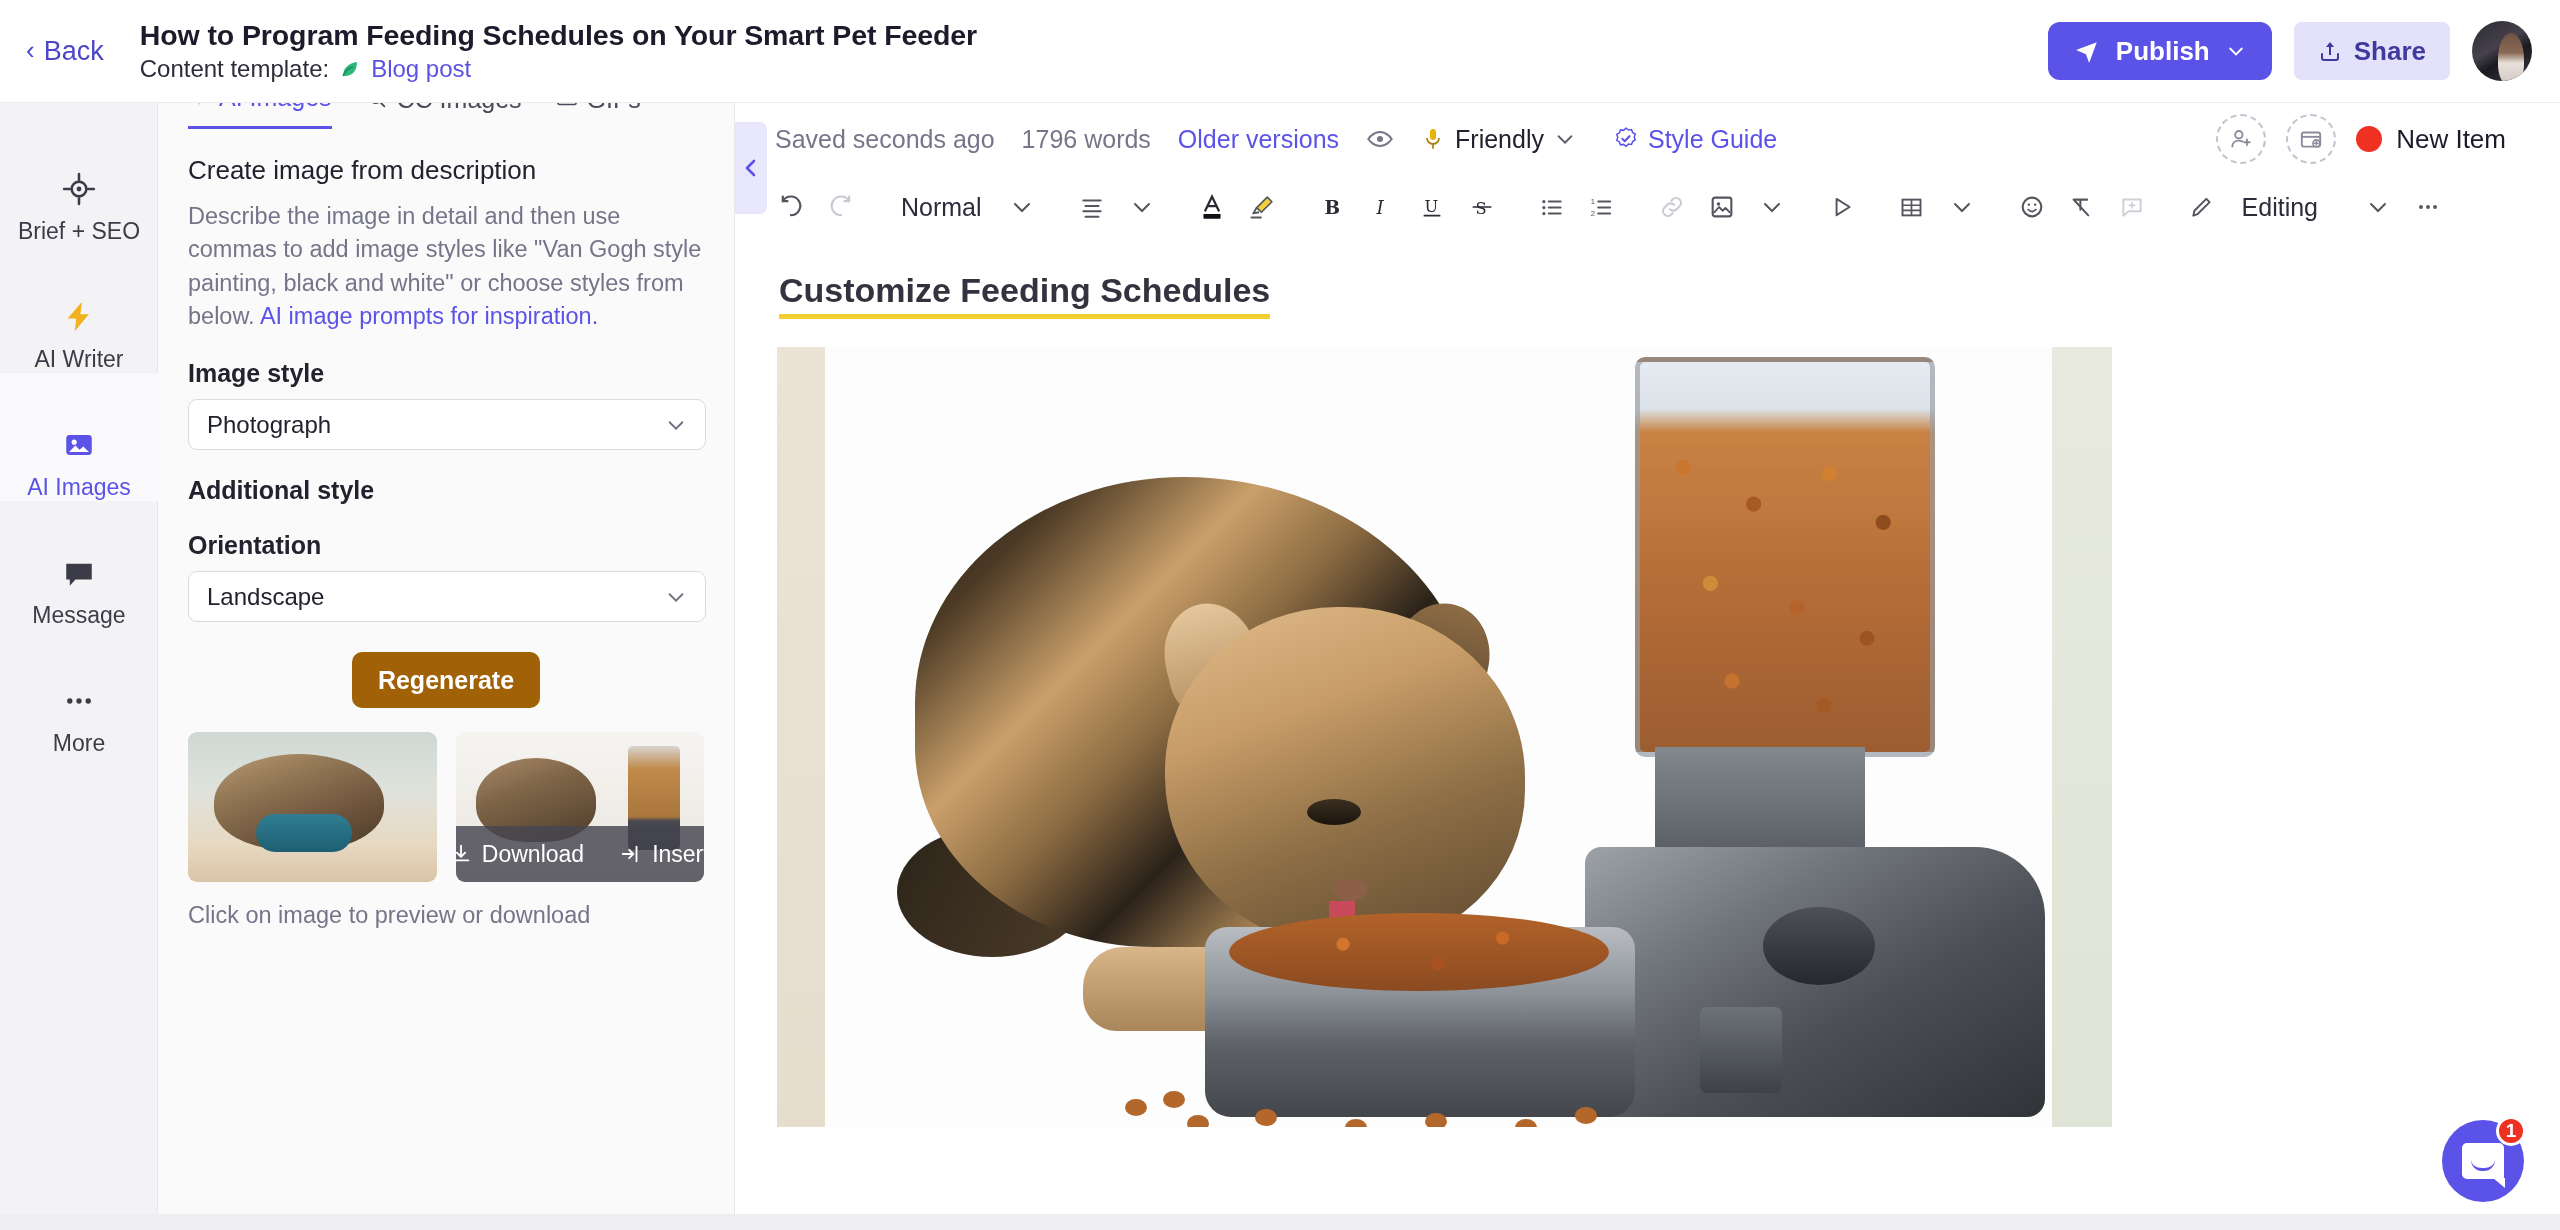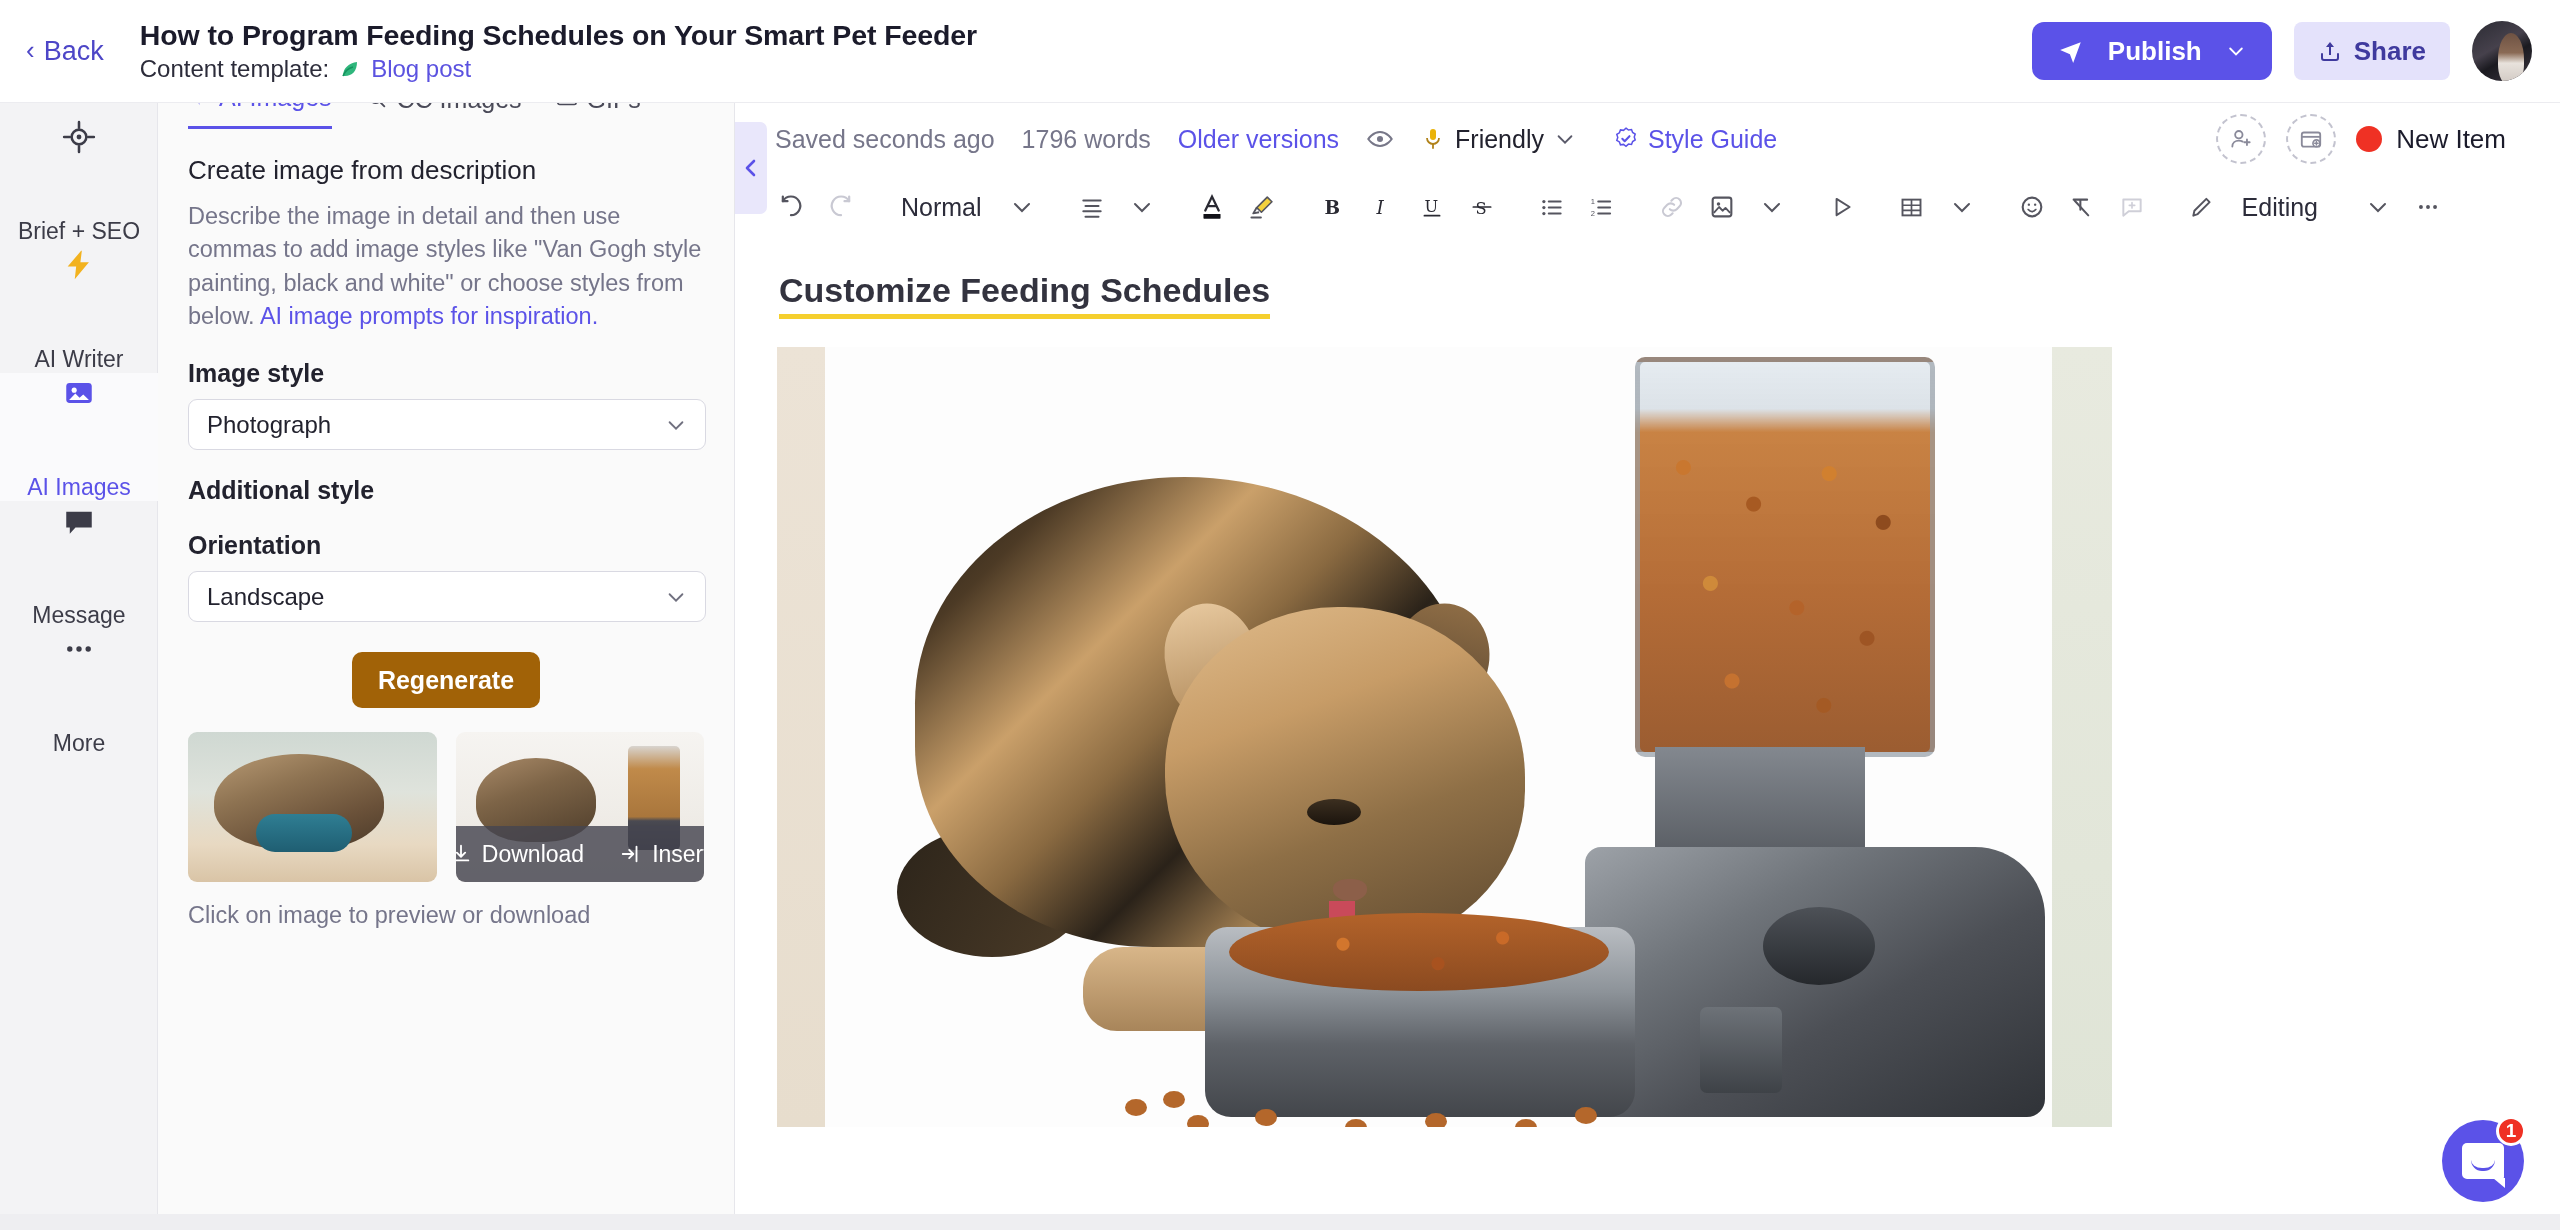--- a/index.html
+++ b/index.html
@@ -24,21 +24,21 @@
   }
   .back-chev{ font-size:26px; line-height:1; transform:translateY(-1px); }
   .title-wrap{ margin-left:36px; display:flex; flex-direction:column; justify-content:center; gap:3px;}
   .doc-title{ font-size:28.5px; color:#1b1b2b; font-weight:600; letter-spacing:-.1px; line-height:1.15;}
   .tmpl-row{ display:flex; align-items:center; gap:9px; font-size:24px; color:#2c2c3a;}
   .tmpl-link{ color:#5b52e0; cursor:pointer;}
   .leaf-ic{ width:24px; height:24px; display:inline-block; position:relative; }
 
   .top-actions{ margin-left:auto; display:flex; align-items:center; gap:22px; margin-right:28px;}
   .btn-publish{
-    display:flex; align-items:center; gap:24px;
+    display:flex; align-items:center; gap:16px;
     background:#5b52e8; color:#fff; font-size:26px; font-weight:600;
     border-radius:12px; padding:0 26px; height:58px; cursor:pointer;
   }
   .btn-share{
     display:flex; align-items:center; gap:12px;
     background:#e4e2fb; color:#3f3a9e; font-size:26px; font-weight:600;
     border-radius:8px; padding:0 24px; height:58px; cursor:pointer;
   }
   .avatar{
     width:60px;height:60px;border-radius:50%;
@@ -51,21 +51,21 @@
   }
 
   
   .rail{
     position:absolute; left:0; top:103px; width:158px; bottom:0;
     background:#f3f3f5; border-right:1px solid #e6e6eb; z-index:30;
     padding-top:14px;
   }
   .rail-item{
     width:158px; height:128px; display:flex; flex-direction:column;
-    align-items:center; justify-content:space-between; gap:9px;
+    align-items:center; justify-content:flex-end; gap:9px;
     font-size:23px; color:#3c3c48; cursor:pointer;
   }
   .rail-item.active{ background:#fafafc; color:#5b52e8; }
   .rail-ic{ width:40px; height:40px; display:flex; align-items:center; justify-content:center;}
 
   
   .panel{
     position:absolute; left:158px; top:103px; width:577px; bottom:0;
     background:#fafafa; border-right:1px solid #e6e6eb; z-index:20; overflow:hidden;
   }

